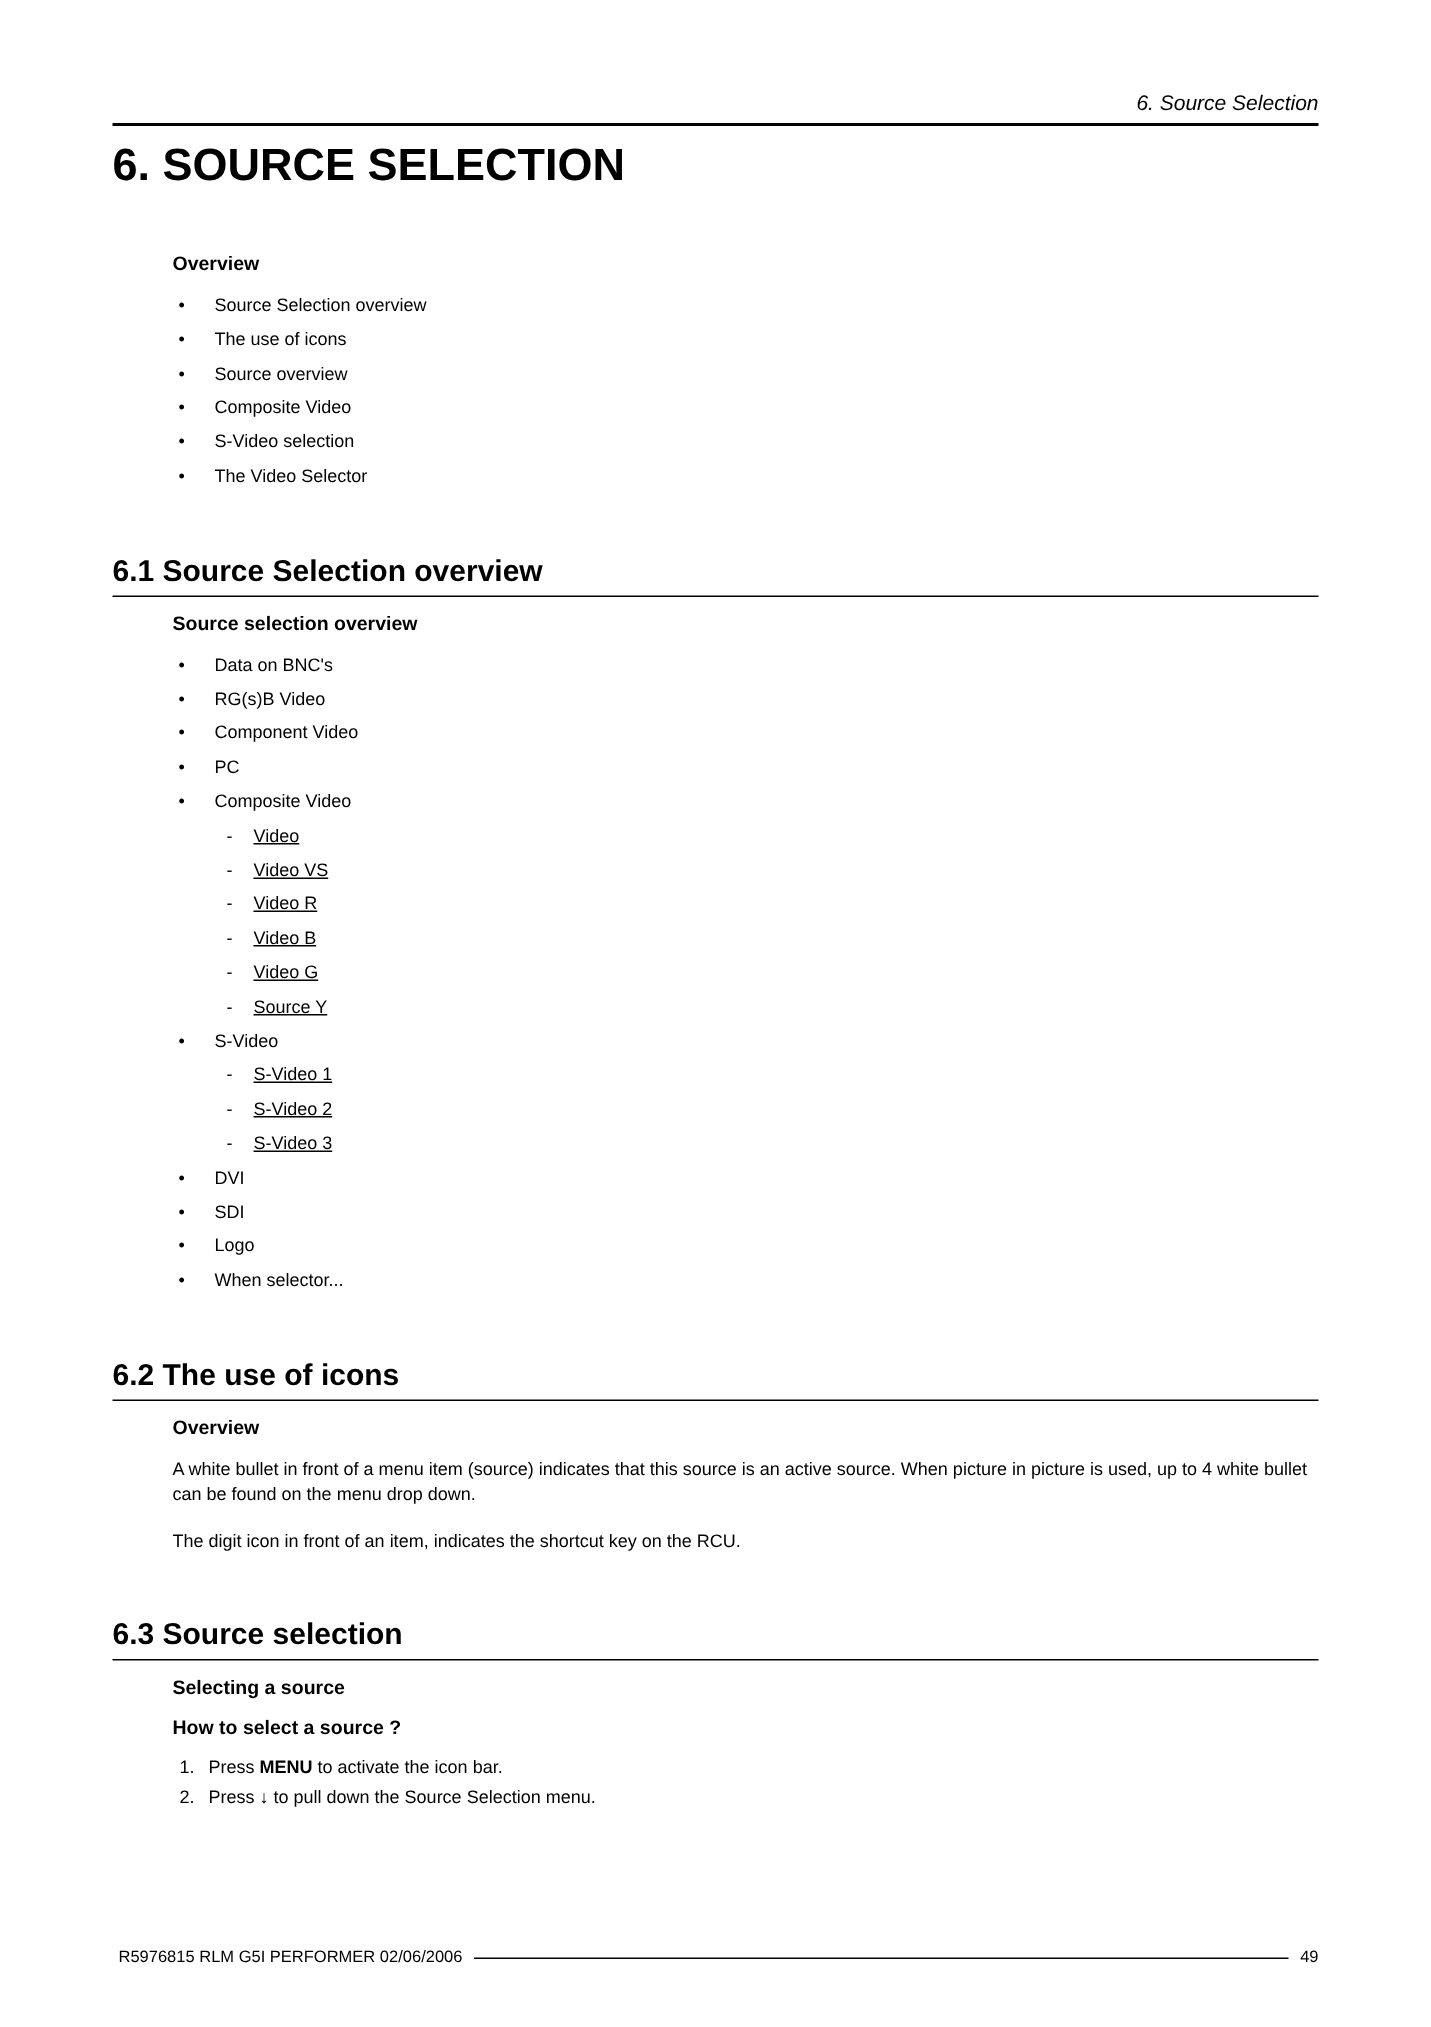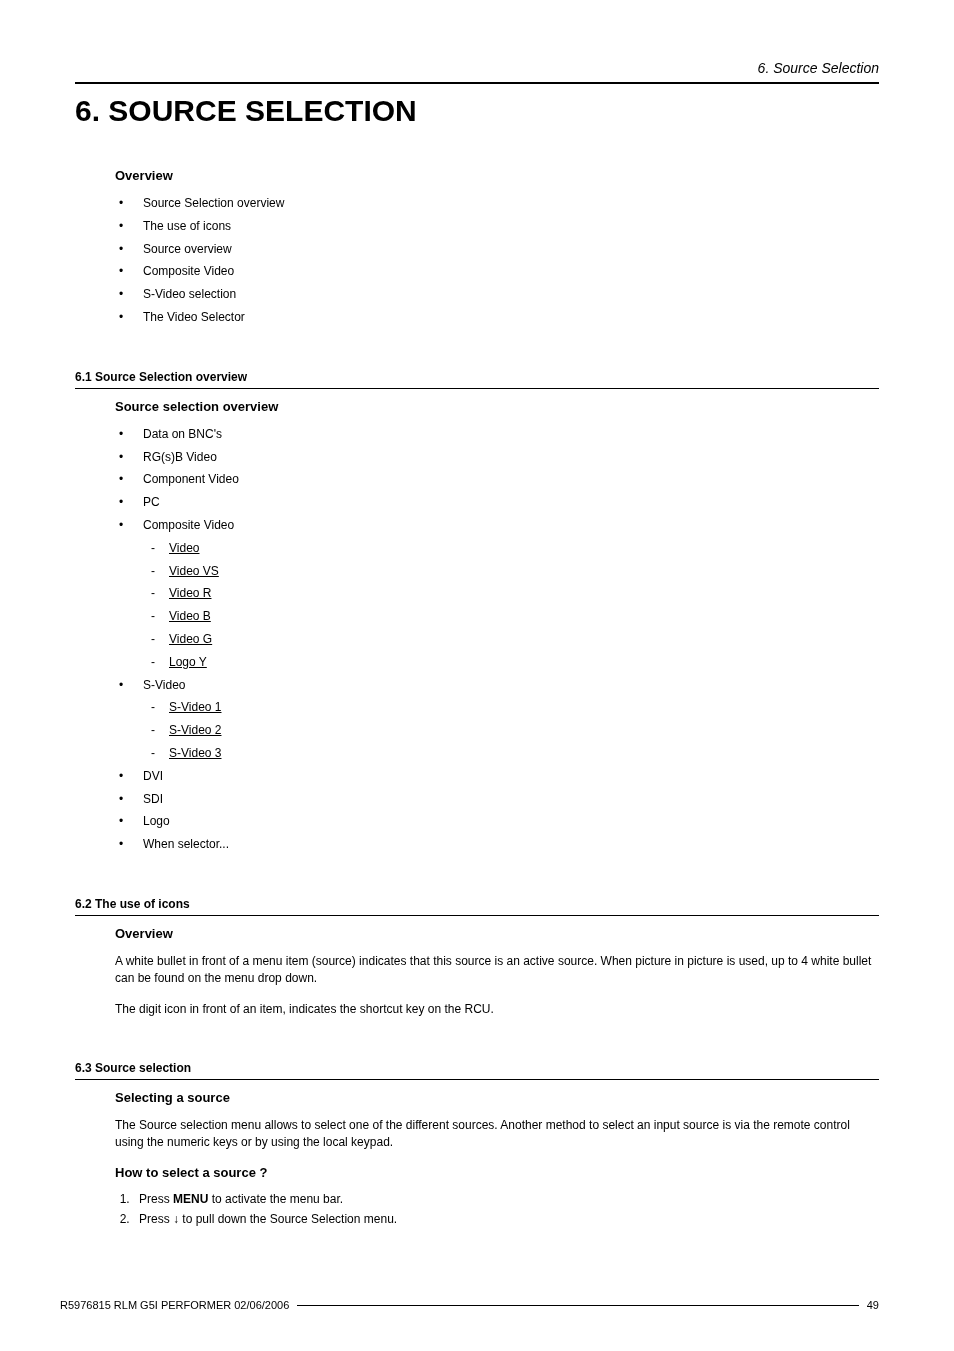--- a/index.html
+++ b/index.html
@@ -70,21 +70,21 @@
     margin: 0 0 6px 0;
     text-decoration: underline;
   }
   ul.dashes > li::before {
     content: "-";
     position: absolute;
     left: 8px;
     top: 0;
   }
   .section-heading {
-    font-size: 12px;
+    font-size: 20px;
     font-weight: bold;
     margin: 0 0 4px 0;
   }
   .section-rule {
     border: none;
     border-top: 1.5px solid #000;
     margin: 0 0 10px 0;
   }
   .body-text {
     font-size: 12px;
@@ -96,21 +96,21 @@
     margin: 0 0 40px 0;
     padding-left: 18px;
   }
   ol.steps li {
     margin-bottom: 6px;
     padding-left: 6px;
   }
   .footer {
     position: absolute;
     bottom: 40px;
-    left: 60px;
+    left: 79px;
     right: 75px;
     font-size: 11px;
     display: flex;
     align-items: center;
   }
   .footer-line {
     flex: 1;
     border-top: 1px solid #000;
     margin: 0 8px;
   }
@@ -150,21 +150,21 @@
       <li>Component Video</li>
       <li>PC</li>
       <li>
         <span>Composite Video</span>
         <ul class="dashes">
           <li>Video</li>
           <li>Video VS</li>
           <li>Video R</li>
           <li>Video B</li>
           <li>Video G</li>
-          <li>Logo Y</li>
+          <li>Source Y</li>
         </ul>
       </li>
       <li>
         <span>S-Video</span>
         <ul class="dashes">
           <li>S-Video 1</li>
           <li>S-Video 2</li>
           <li>S-Video 3</li>
         </ul>
       </li>
@@ -180,25 +180,24 @@
   <div class="indent section-block">
     <div class="sub-heading">Overview</div>
     <p class="body-text">A white bullet in front of a menu item (source) indicates that this source is an active source. When picture in picture is used, up to 4 white bullet can be found on the menu drop down.</p>
     <p class="body-text">The digit icon in front of an item, indicates the shortcut key on the RCU.</p>
   </div>
 
   <div class="section-heading">6.3   Source selection</div>
   <hr class="section-rule">
   <div class="indent">
     <div class="sub-heading">Selecting a source</div>
-    <p class="body-text">The Source selection menu allows to select one of the different sources. Another method to select an input source is via the remote control using the numeric keys or by using the local keypad.</p>
     <div class="sub-heading">How to select a source ?</div>
     <ol class="steps">
       <li>
-        <span>Press </span><b>MENU</b><span> to activate the menu bar.</span>
+        <span>Press </span><b>MENU</b><span> to activate the icon bar.</span>
       </li>
       <li>Press ↓ to pull down the Source Selection menu.</li>
     </ol>
   </div>
 
   <div class="footer">
     <span>R5976815  RLM G5I PERFORMER  02/06/2006</span>
     <span class="footer-line"></span>
     <span>49</span>
   </div>

